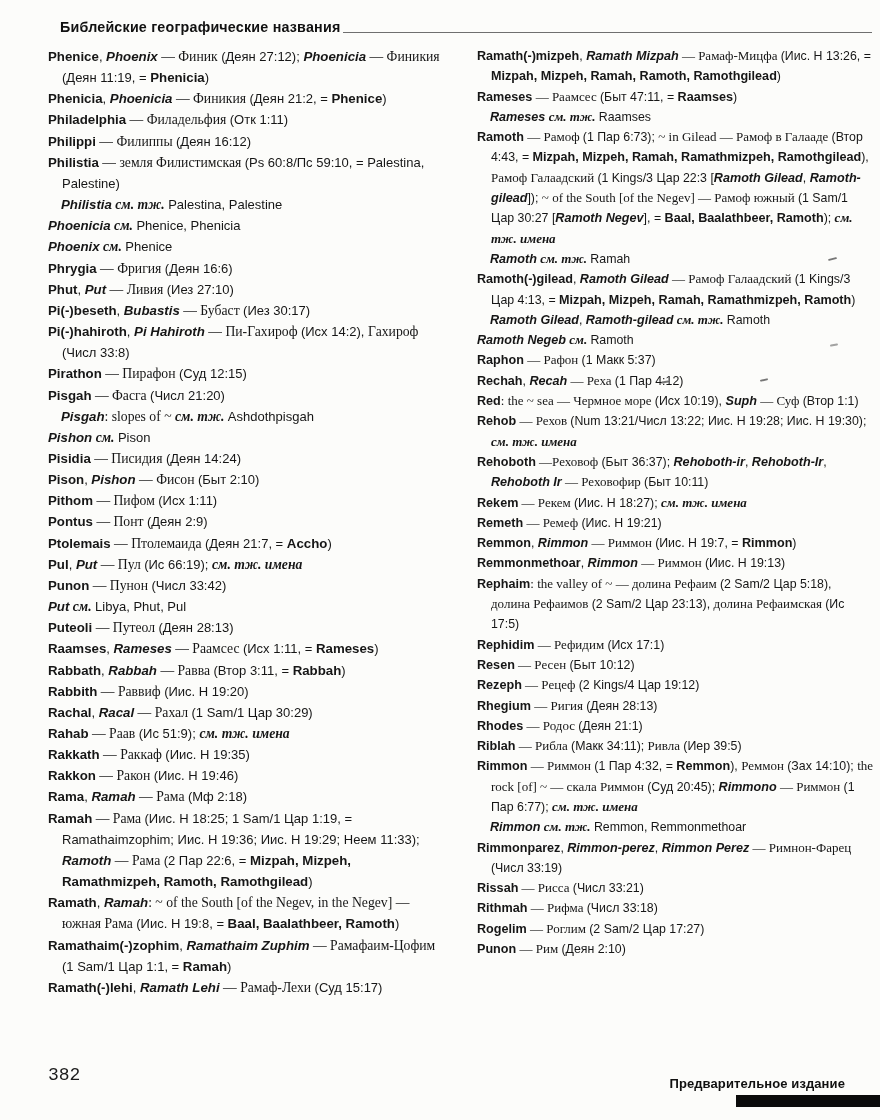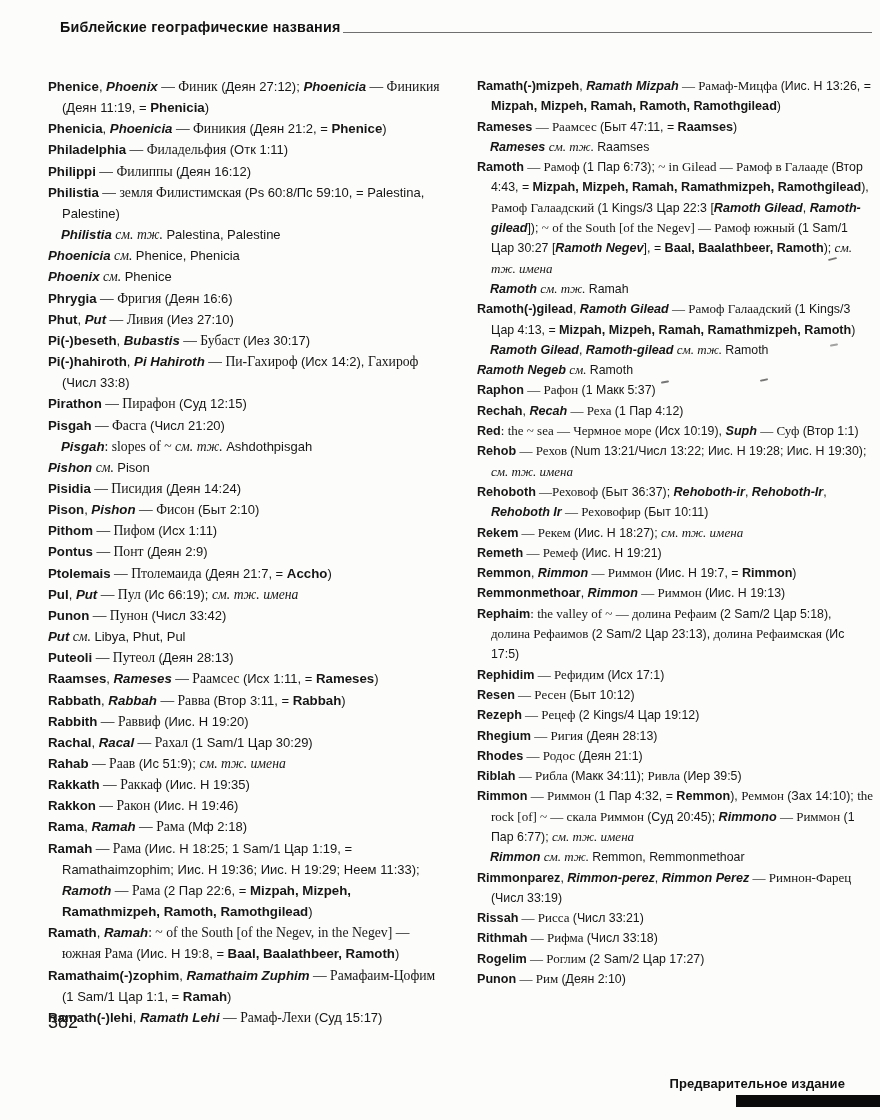--- a/index.html
+++ b/index.html
@@ -8,37 +8,37 @@
     background:#fcfcfa;color:#161616;
     font-family:"Liberation Serif", serif;
   }
   .page{position:absolute;inset:0;}
   .header{position:absolute;left:48px;right:8px;top:19px;display:flex;align-items:flex-end;margin-left:12px;}
   .header-title{
     font-family:"Liberation Sans", sans-serif;font-weight:700;font-size:14.3px;
     white-space:nowrap;letter-spacing:.2px;color:#111;
   }
   .header-rule{flex:1;border-bottom:1.6px solid #6f6f6f;margin:0 0 2px 3px;}
-  .columns{position:absolute;left:48px;top:76px;width:826px;display:flex;gap:33px;align-items:flex-start;}
+  .columns{position:absolute;left:48px;top:46px;width:826px;display:flex;gap:33px;align-items:flex-start;}
   .col{width:396px;}
   .entry{
     margin:0;padding-left:14px;text-indent:-14px;
     font-size:13.7px;line-height:21.15px;
   }
   .col[data-column="right"] .entry{line-height:20.3px;font-size:13px;}
   .entry.sub{margin-left:13px;}
   
   .b {font-family:"Liberation Sans", sans-serif;font-weight:700;font-size:.97em;}
   .bi{font-family:"Liberation Sans", sans-serif;font-weight:700;font-style:italic;font-size:.97em;}
   .s {font-family:"Liberation Sans", sans-serif;font-size:.95em;}
   .r {font-family:"Liberation Serif", serif;}
-  .i {font-family:"Liberation Serif", serif;font-style:italic;}
+  .i {font-family:"Liberation Serif", serif;font-style:italic;font-weight:bold;}
   .footer-page{
-    position:absolute;left:48px;top:1012px;
-    font-family:Liberation Sans, sans-serif;font-size:18px;color:#1c1c1c;
+    position:absolute;left:48px;top:1065px;
+    font-family:Liberation Mono, monospace;font-size:18px;color:#1c1c1c;
   }
   .footer-note{
     position:absolute;right:35px;top:1076px;
     font-family:"Liberation Sans", sans-serif;font-weight:700;font-size:13px;color:#101010;
     letter-spacing:.1px;
     padding-left:29px;
   }
   .footer-bar{position:absolute;right:0;top:1095px;width:144px;height:12px;background:#0b0b0b;}
   .scan-mark{position:absolute;height:2px;background:#4a4a4a;opacity:.75;border-radius:2px;}
   .m1{left:828px;top:258px;width:9px;transform:rotate(-14deg);}

